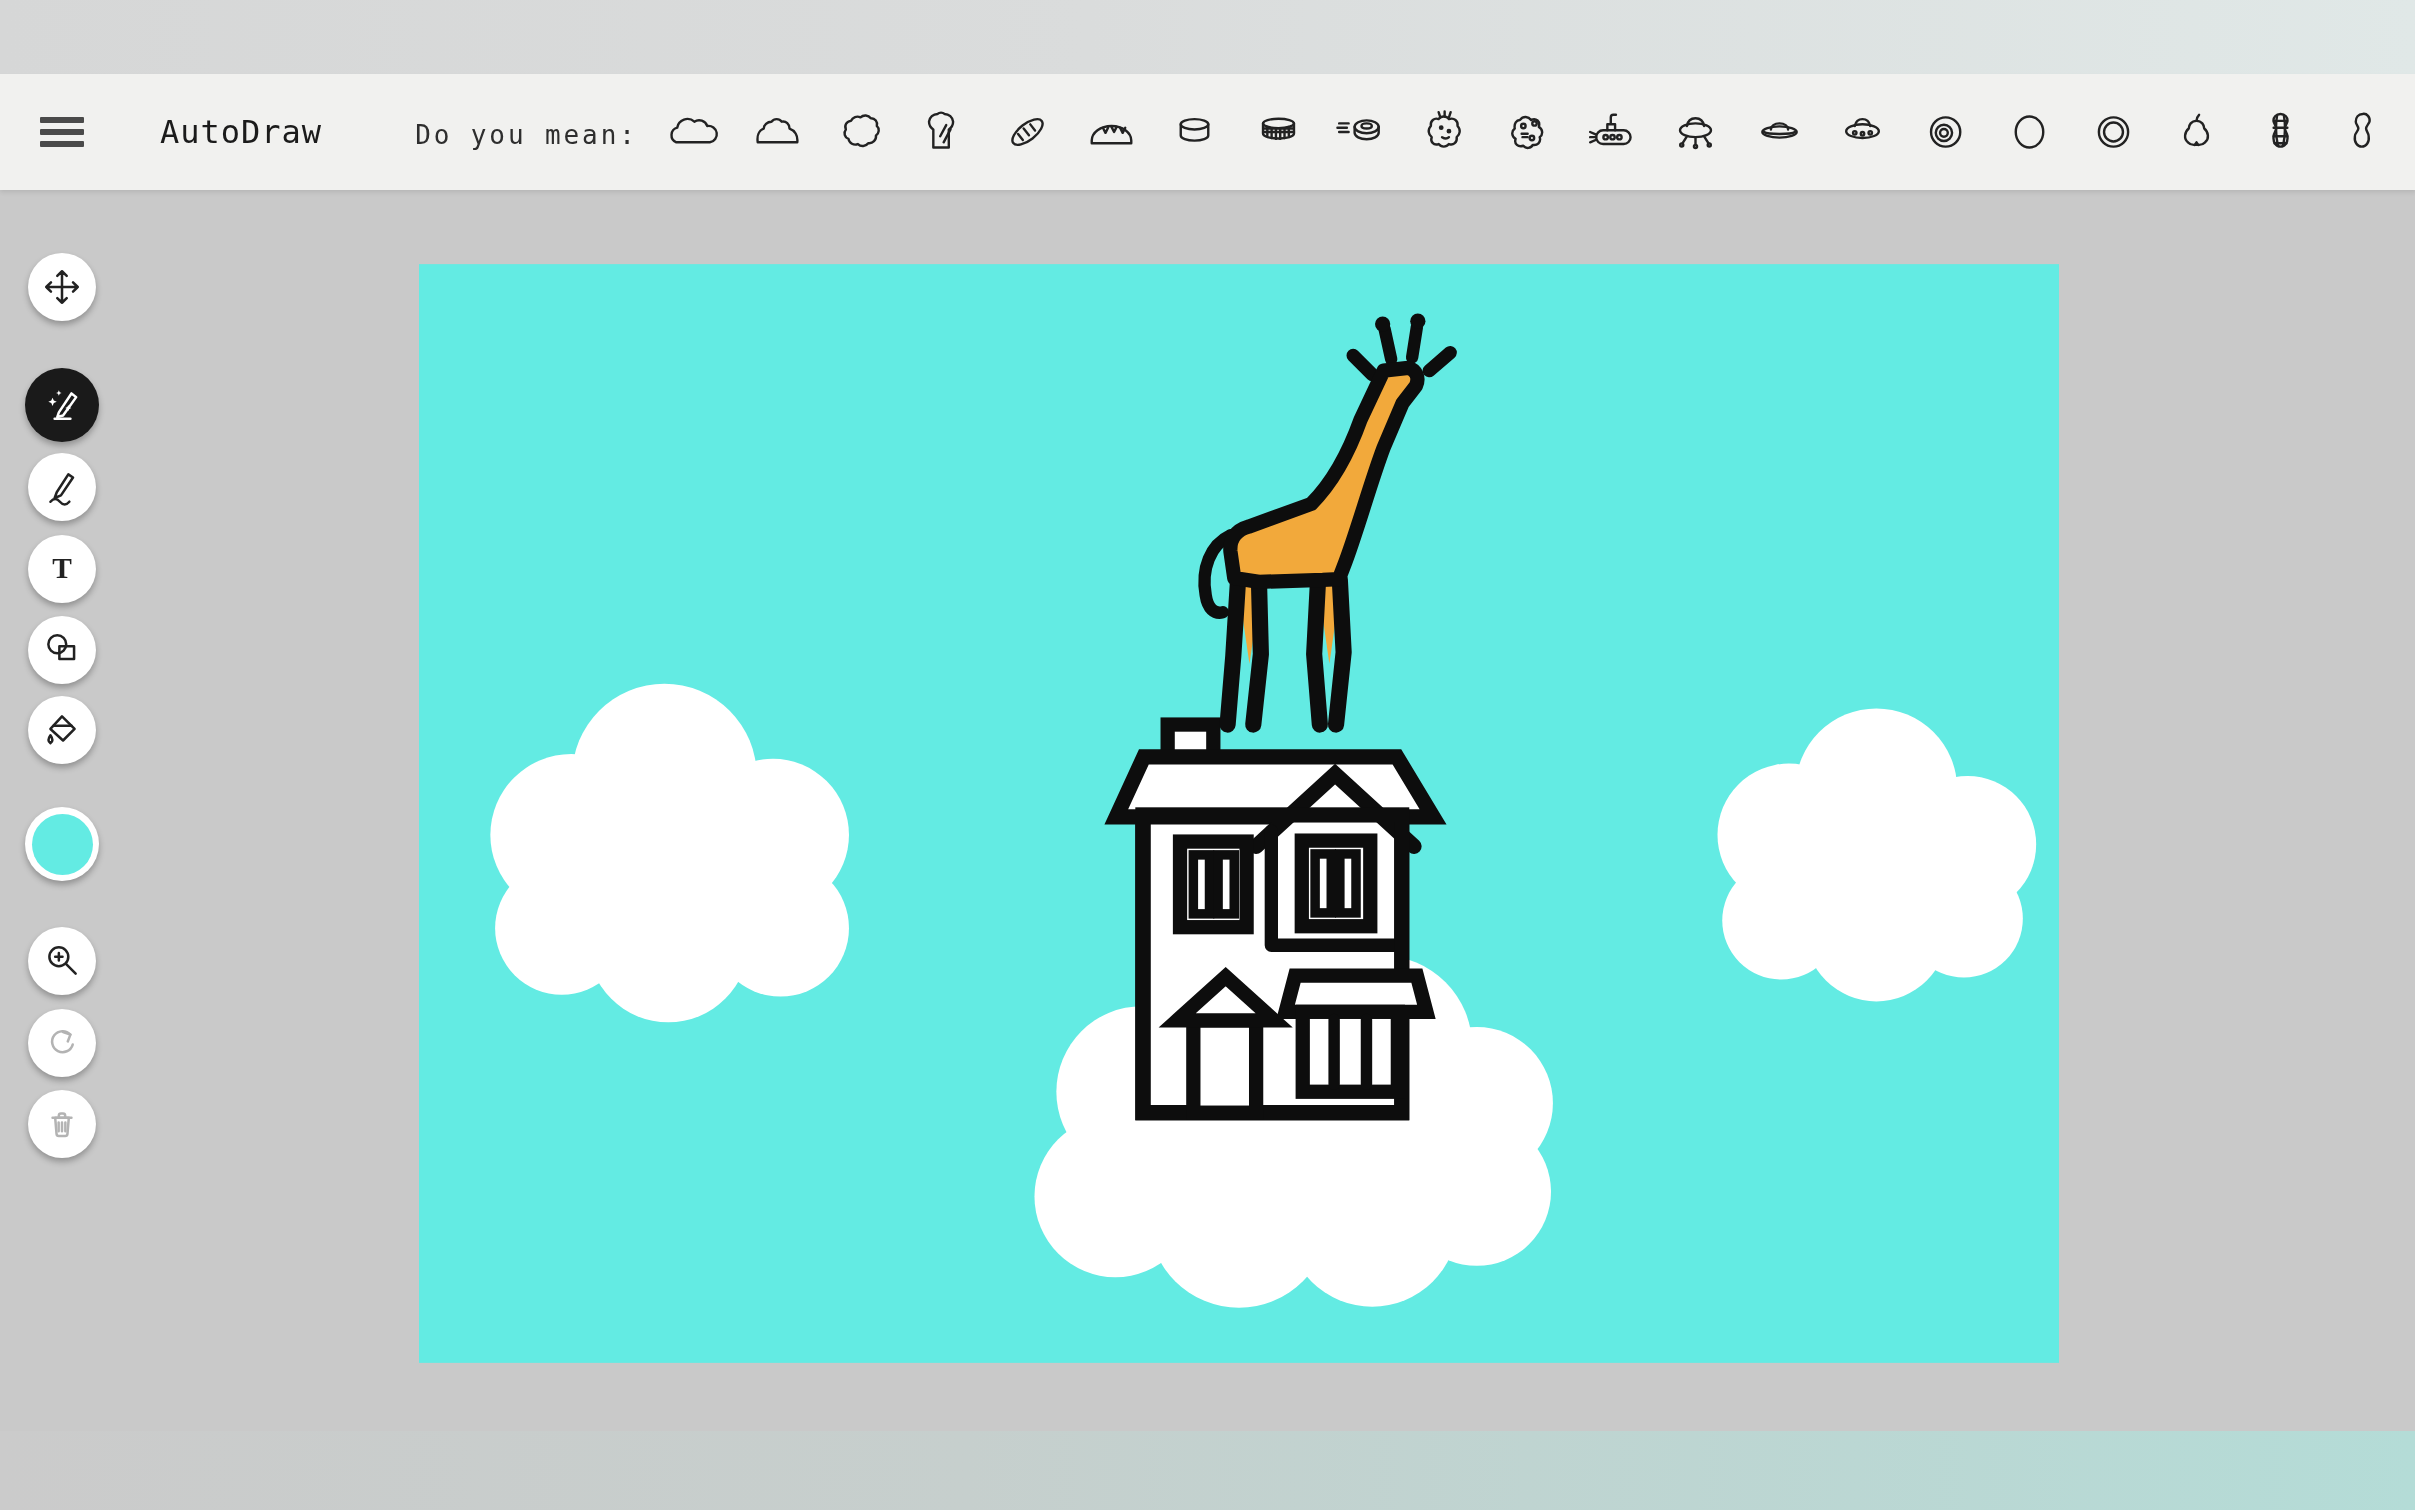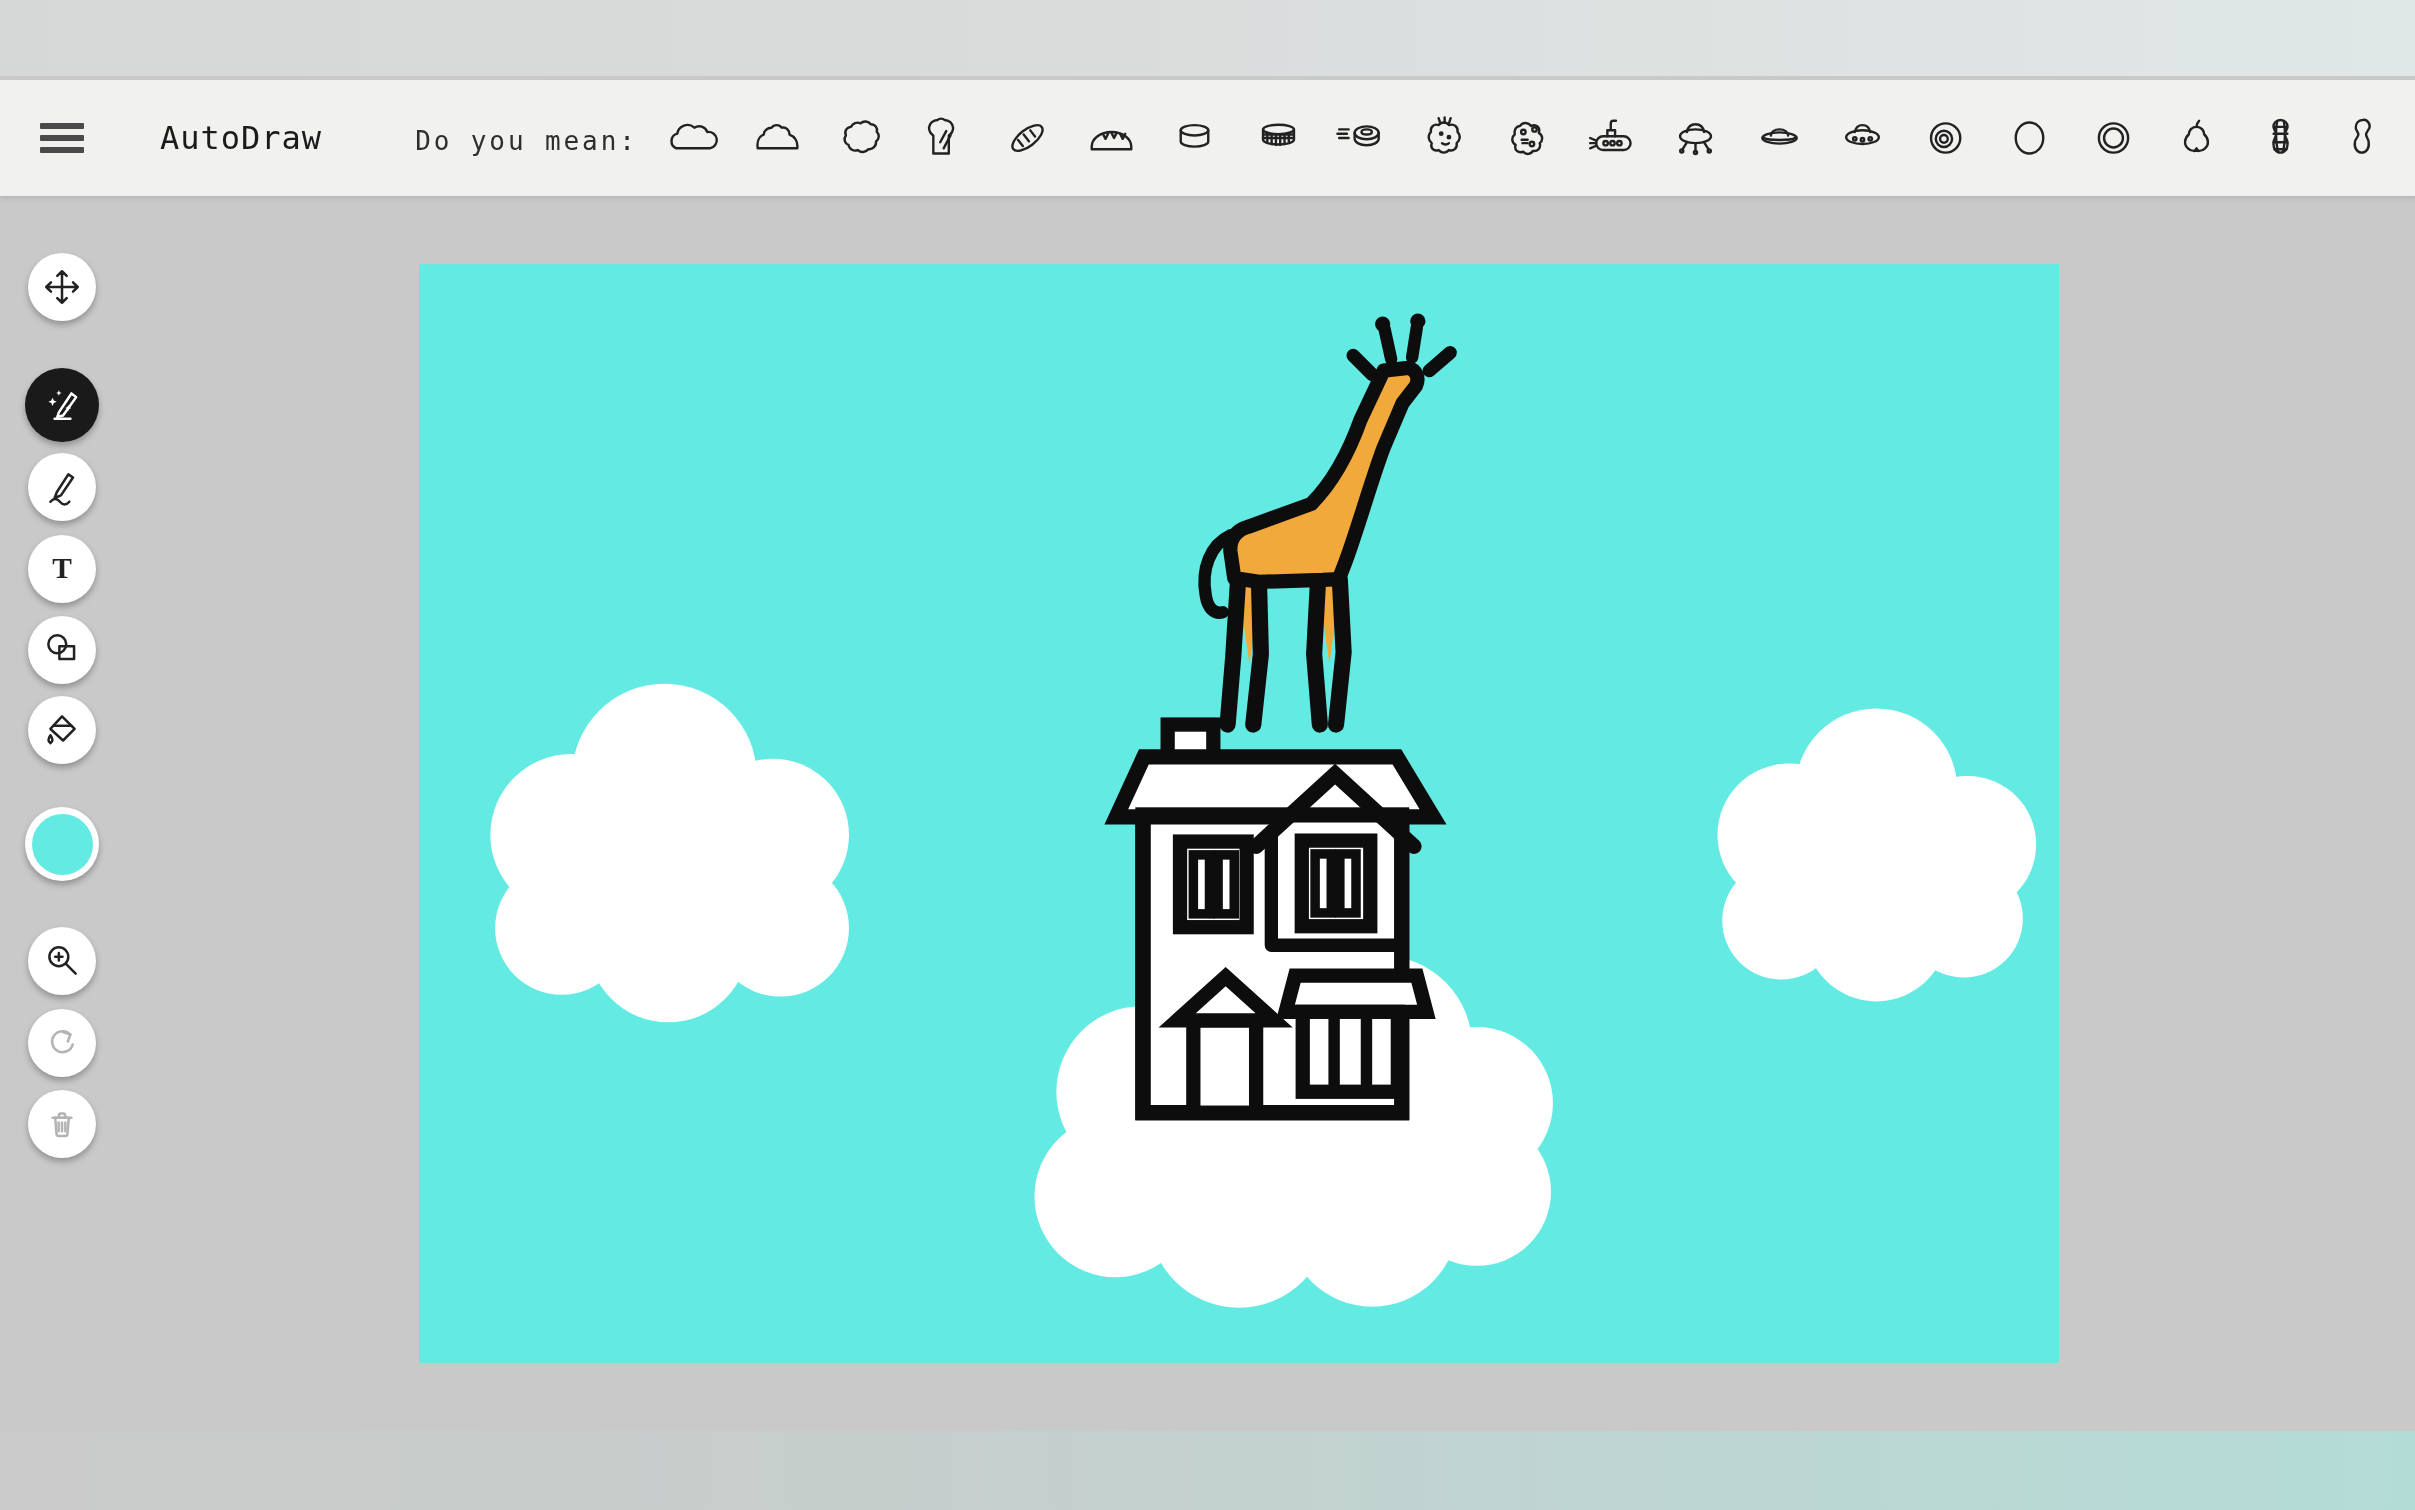--- a/index.html
+++ b/index.html
@@ -6,21 +6,21 @@
   body{width:2416px;height:1510px;position:relative;overflow:hidden;
        font-family:"DejaVu Sans Mono","Liberation Mono",monospace;}
 
   
   .top-band{position:absolute;left:0;top:0;width:2416px;height:76px;
     background:linear-gradient(90deg,#d6d7d7 0%,#dadcdc 45%,#e0e8e7 100%);}
   .bottom-band{position:absolute;left:0;top:1431px;width:2416px;height:79px;
     background:linear-gradient(90deg,#cbcbcb 0%,#c6cfcd 40%,#b4dcd7 100%);}
 
   
-  .topbar{position:absolute;left:0;top:80px;width:2416px;height:116px;
+  .topbar{position:absolute;left:0;top:74px;width:2416px;height:116px;
     background:#f1f1ef;display:flex;align-items:center;
     box-shadow:0 2.9px 4.8px rgba(0,0,0,.10);}
   .hamburger{width:44px;height:30px;margin-left:40px;display:flex;
     flex-direction:column;justify-content:space-between;cursor:pointer;flex:0 0 auto;}
   .hamburger b{display:block;height:5.7px;background:#4a4a4a;border-radius:1px;}
   .app-title{margin-left:76px;font-size:32px;font-weight:500;color:#1b1b1b;
     letter-spacing:1px;white-space:nowrap;}
   .prompt{margin-left:93px;font-size:26px;color:#2e2e2e;letter-spacing:2.9px;white-space:nowrap;margin-top:6px;}
   .sugg-row{margin-left:28.5px;display:flex;align-items:center;flex:0 0 auto;}
   .sugg{width:55px;height:46px;margin-right:28.5px;flex:0 0 auto;cursor:pointer;}

